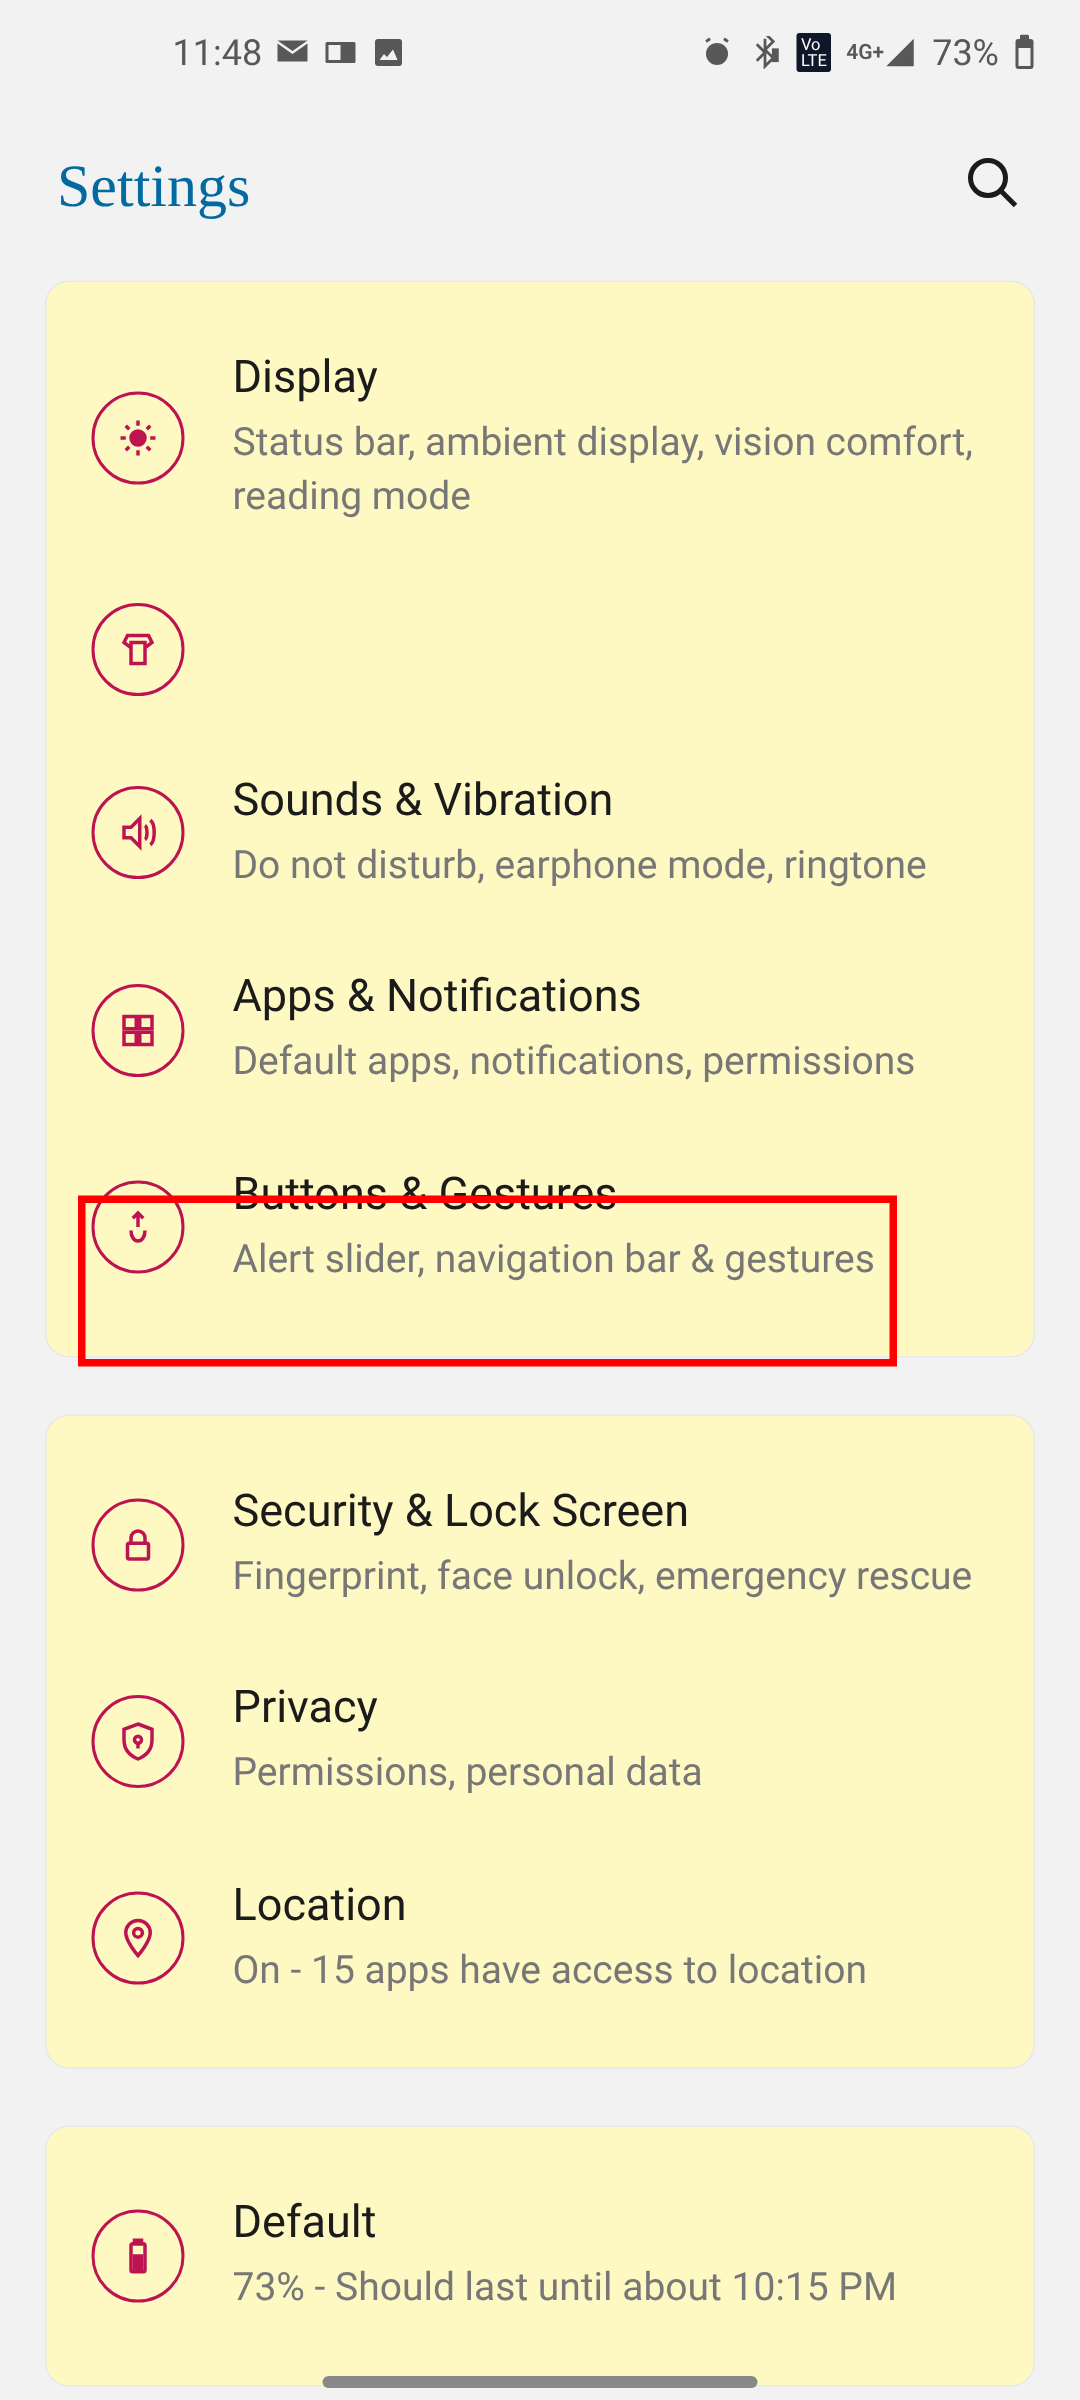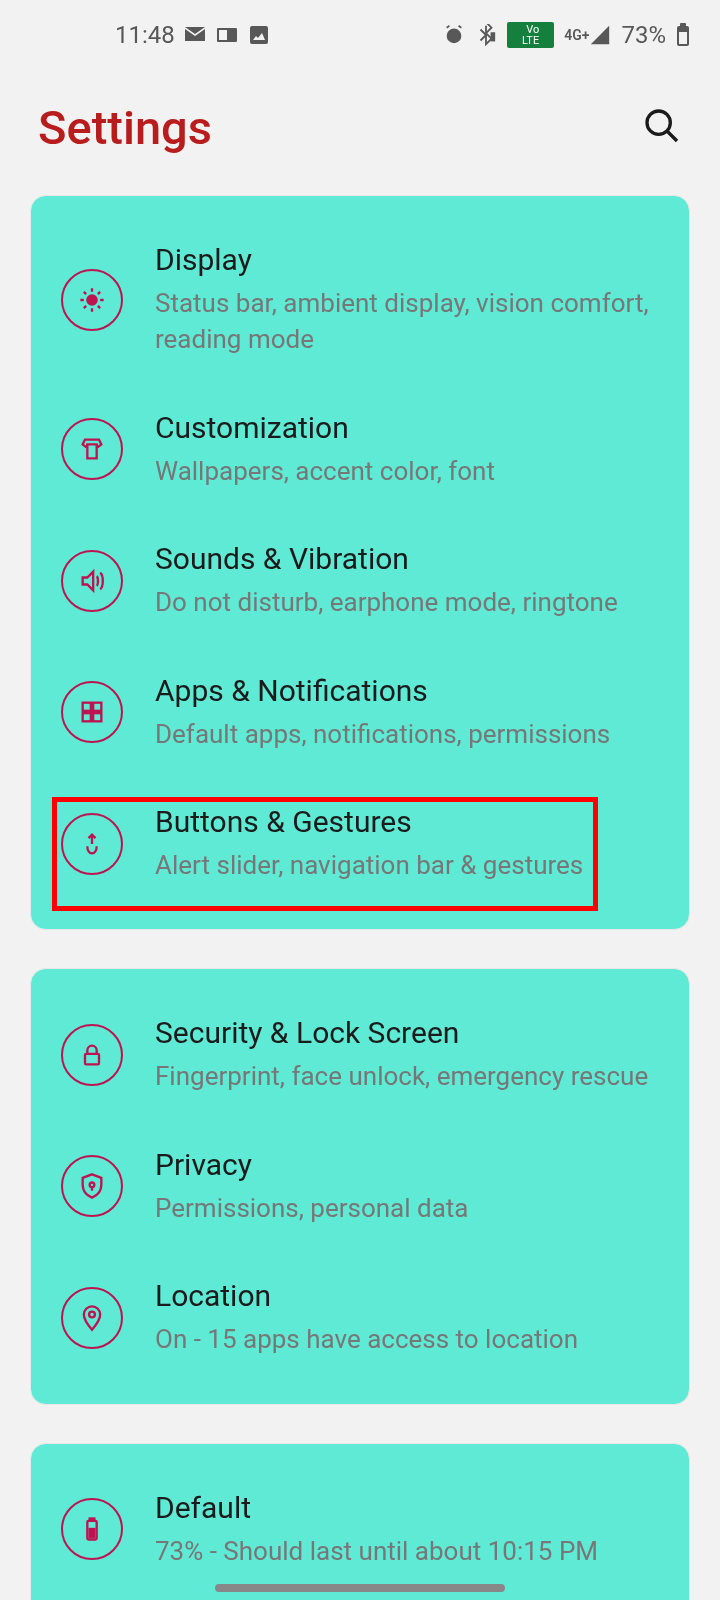--- a/index.html
+++ b/index.html
@@ -38,30 +38,31 @@
       font-weight: 400;
       margin-left: 85px;
     }
     .header {
       display: flex;
       align-items: center;
       justify-content: space-between;
       padding: 30px 38px 40px 38px;
     }
     .header-title {
-      font-size: 47px;
+      font-size: 40px;
       font-weight: 500;
-      color: #b91c1c;
+      color: #0369a1;
+      font-family: Liberation Serif, serif;
     }
     .search-icon-wrap svg {
       width: 40px;
       height: 40px;
     }
     .card {
-      background: #5eead4;
+      background: #fef9c3;
       border-radius: 16px;
       margin: 0 30px 38px 30px;
       border: 1px solid #e8e8e8;
       padding: 20px 0;
     }
     .settings-item {
       display: flex;
       align-items: center;
       padding: 26px 30px;
       gap: 32px;
@@ -120,27 +121,27 @@
       text-align: center;
     }
     .status-icon svg {
       fill: #585858;
     }
     .sig-text {
       font-size: 14px;
       font-weight: 600;
     }
     .lte-badge {
-      background: #15803d;
+      background: #0f172a;
       color: #fff;
       font-size: 11px;
-      padding: 2px 15px;
+      padding: 2px 3px;
       border-radius: 2px;
       line-height: 1;
-      text-align: right;
+      text-align: left;
     }
   </style>
 </head>
 <body>
 
 <div class="status-bar">
   <div class="status-left">
     <span class="status-time">11:48</span>
     <span class="status-icon">
       <svg width="24" height="24" viewBox="0 0 24 24">
@@ -214,24 +215,20 @@
       <div class="item-subtitle">Status bar, ambient display, vision comfort, reading mode</div>
     </div>
   </div>
 
   <div class="settings-item">
     <div class="icon-circle">
       <svg viewBox="0 0 24 24">
           <path d="M4 8l2-4h12l2 4-4 3v-3H8v3L4 8zM8 8v12h8V8"></path>
         </svg>
     </div>
-    <div class="item-text">
-      <div class="item-title">Customization</div>
-      <div class="item-subtitle">Wallpapers, accent color, font</div>
-    </div>
   </div>
 
   <div class="settings-item">
     <div class="icon-circle">
       <svg viewBox="0 0 24 24">
           <path d="M4 9h4l5-5v16l-5-5H4V9zM16 8c1.5 1 1.5 7 0 8M19 5c3 2 3 12 0 14"></path>
         </svg>
     </div>
     <div class="item-text">
       <div class="item-title">Sounds &amp; Vibration</div>

